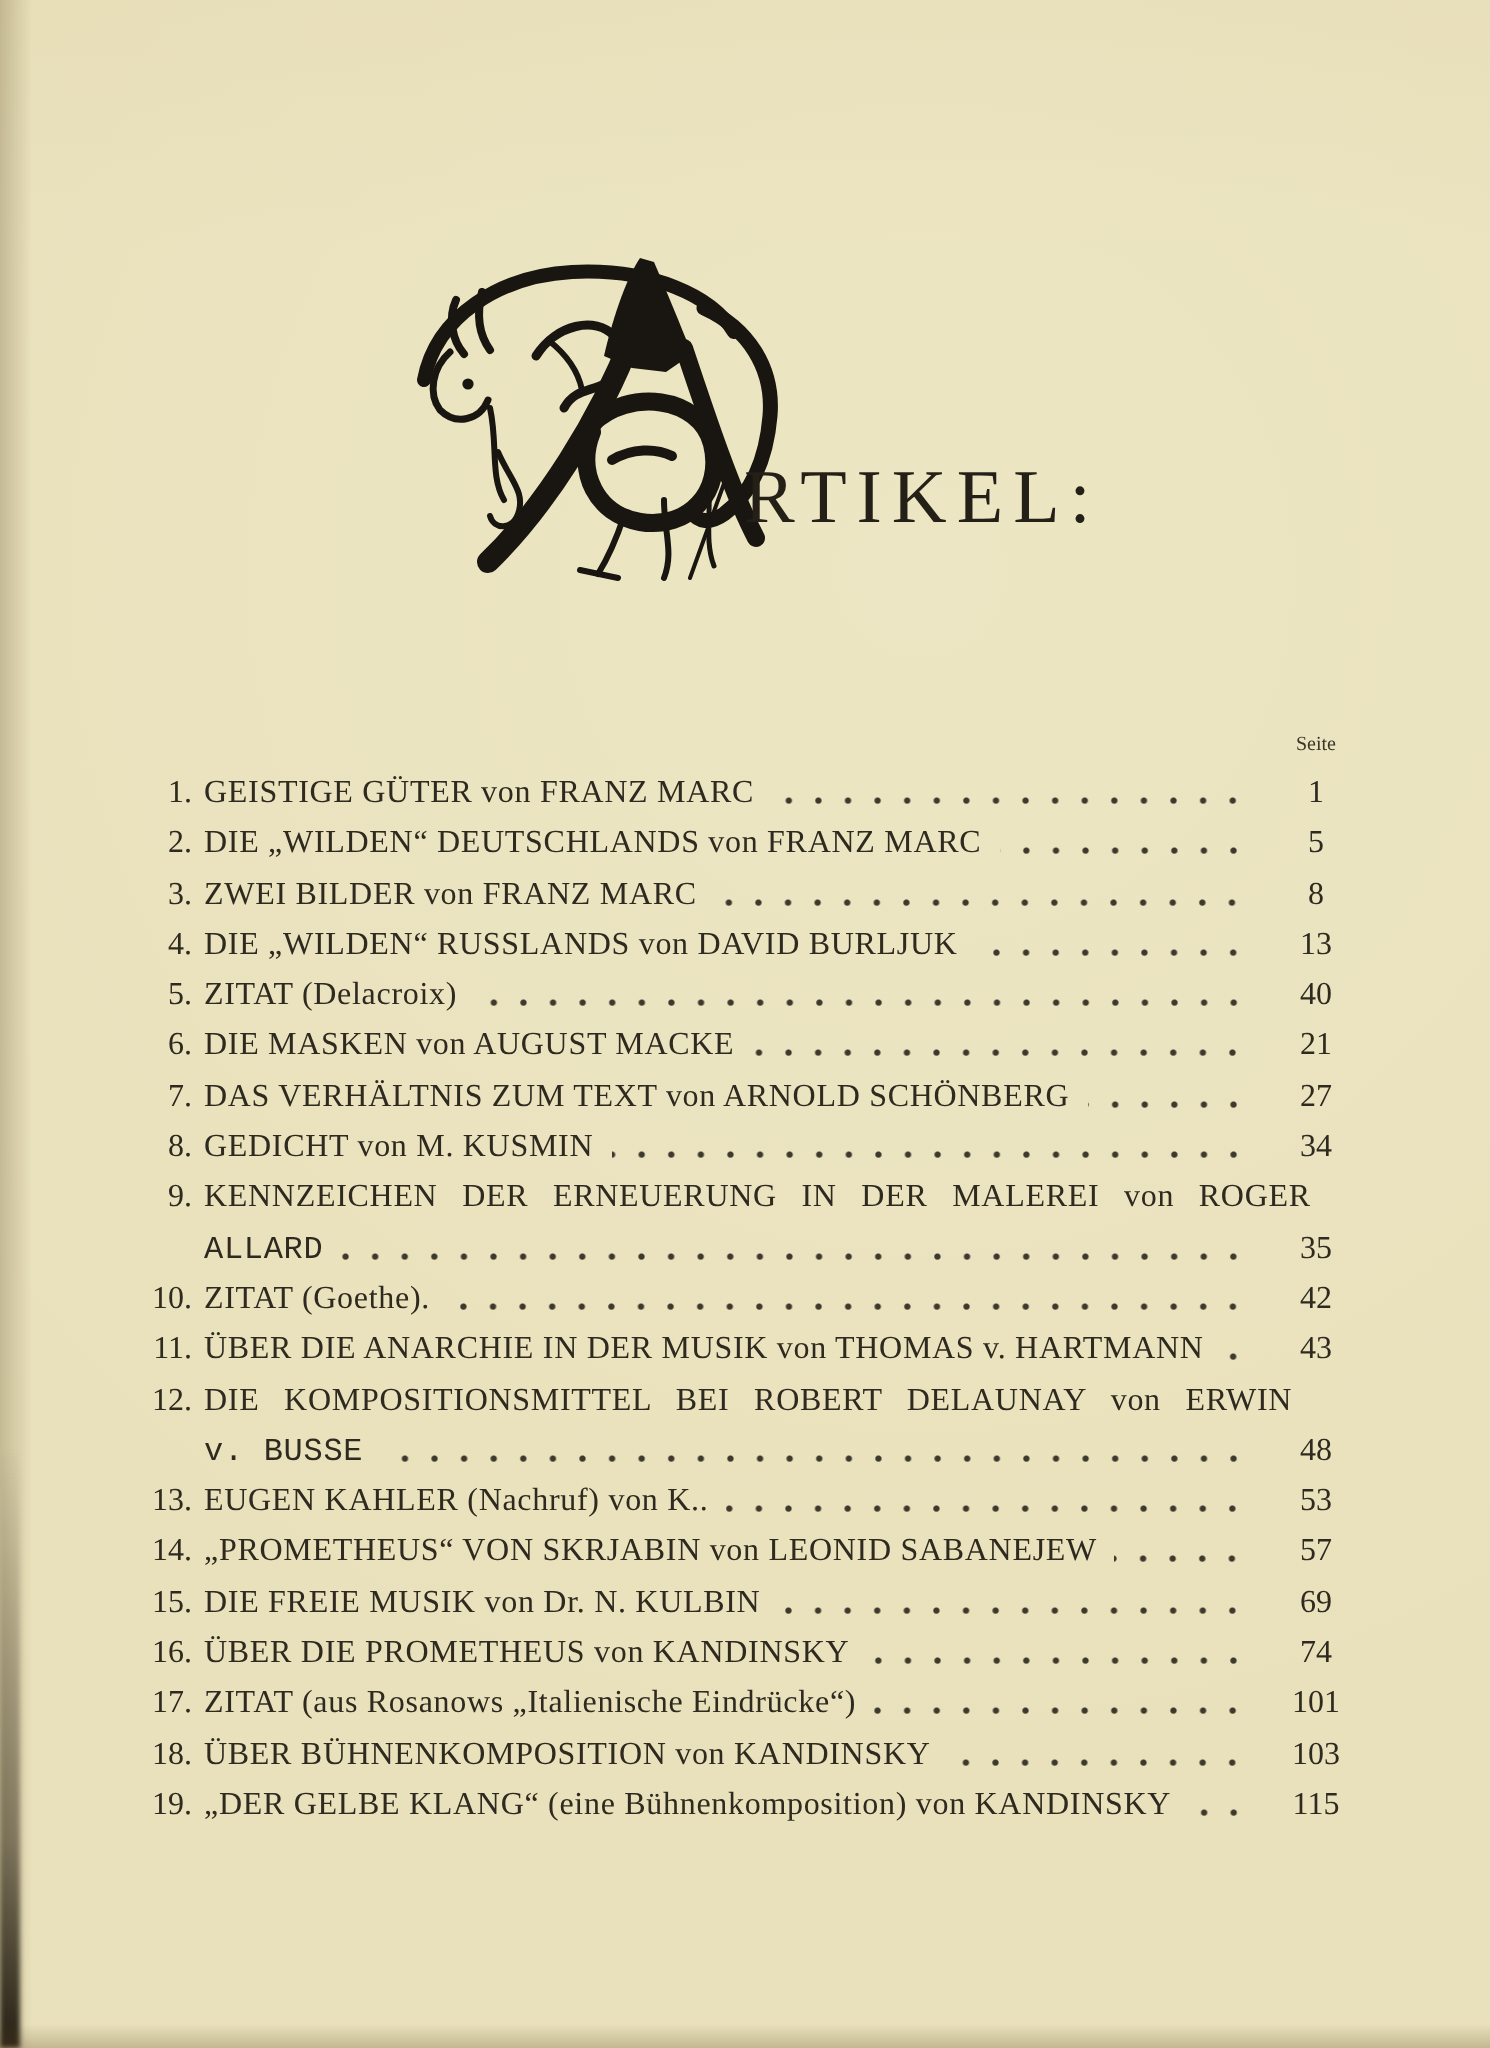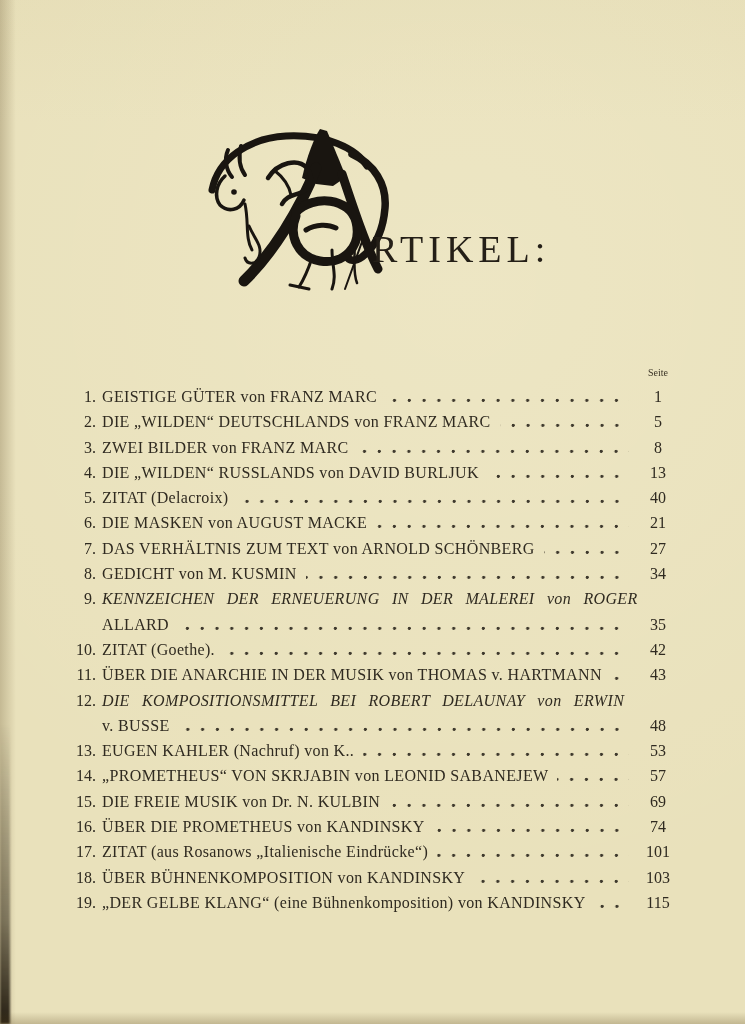--- a/index.html
+++ b/index.html
@@ -37,22 +37,22 @@
   .toc{
     position:absolute;left:63px;top:363px;width:620px;
     color:#2f2a20;font-size:16px;
   }
   .seite-row{display:flex;justify-content:flex-end;height:19px;line-height:19px;}
   .seite{width:50px;text-align:center;font-size:10px;color:#3b3426;}
   .entries{margin-top:2px;}
   .row{display:flex;align-items:baseline;height:25.3px;line-height:25.3px;white-space:nowrap;}
   .num{width:33px;text-align:right;flex:none;}
   .title{margin-left:6px;letter-spacing:0.35px;}
-  .title.cont{}
-  .title.spread{word-spacing:0.5em;font-style:italic;}
+  .title.cont{font-family:Liberation Mono, monospace;}
+  .title.spread{word-spacing:0.5em;}
   .leader{
     flex:1;min-width:6px;height:25.3px;margin:0 4px 0 9px;align-self:flex-start;
     background-image:radial-gradient(circle at 2.2px 16.5px, rgba(47,42,32,0.92) 1.25px, rgba(0,0,0,0) 1.9px);
     background-size:14.8px 25.3px;background-repeat:repeat-x;background-position:right top;
   }
   .pagenum{width:50px;text-align:center;flex:none;}
   svg .ink{stroke:#191510;fill:none;stroke-linecap:round;stroke-linejoin:round;}
   svg .fill{fill:#191510;stroke:none;}
 </style>
 </head>

